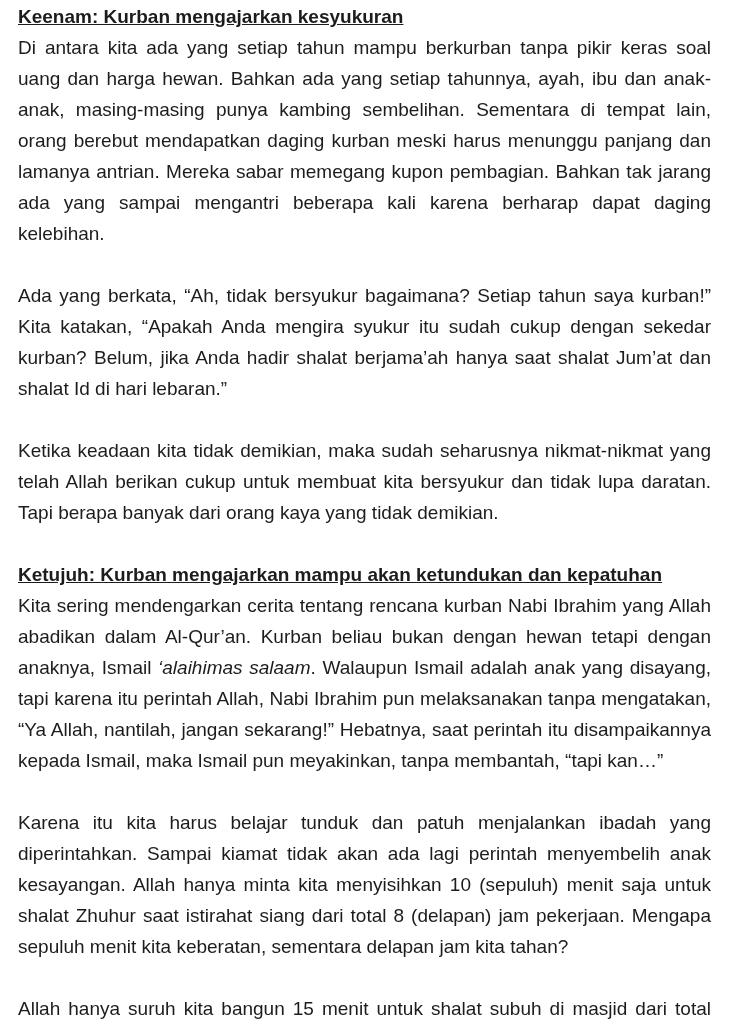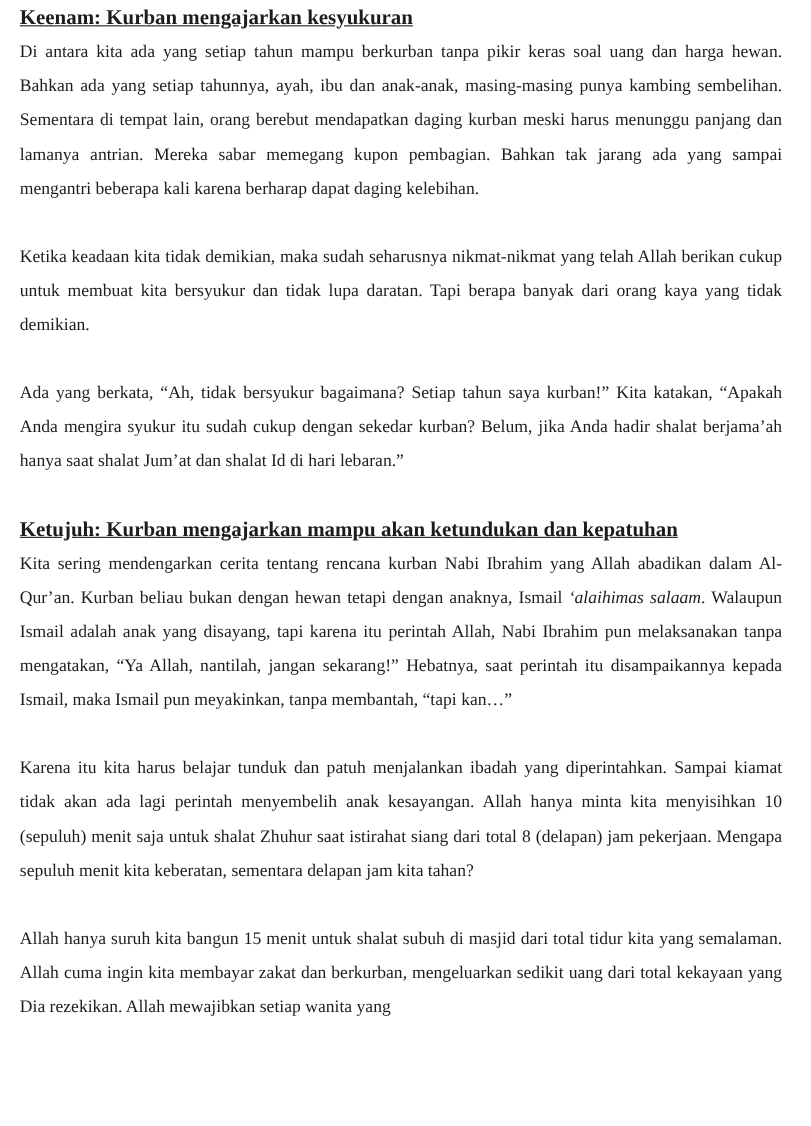--- a/index.html
+++ b/index.html
@@ -7,48 +7,48 @@
     padding: 0;
     background: #ffffff;
   }
   .page {
     width: 729px;
     height: 1024px;
     box-sizing: border-box;
     background: #ffffff;
     padding: 1px 18px 0 18px;
     overflow: hidden;
-    font-family: Liberation Serif, serif;
+    font-family: Liberation Sans, sans-serif;
     color: #1c1c1c;
   }
   .doc-heading {
     font-size: 19px;
     line-height: 31px;
     font-weight: bold;
     text-decoration: underline;
     margin: 0;
     text-align: left;
   }
   .doc-para {
-    font-size: 16px;
+    font-size: 19px;
     line-height: 31px;
     margin: 0 0 31px 0;
     text-align: justify;
   }
   .italic {
     font-style: italic;
   }
 </style>
 </head>
 <body>
 
 <div class="page">
   <div id="doc-content">
       <h2 class="doc-heading"><span>Keenam: Kurban mengajarkan kesyukuran</span></h2>
       <p class="doc-para"><span>Di antara kita ada yang setiap tahun mampu berkurban tanpa pikir keras soal uang dan harga hewan. Bahkan ada yang setiap tahunnya, ayah, ibu dan anak-anak, masing-masing punya kambing sembelihan. Sementara di tempat lain, orang berebut mendapatkan daging kurban meski harus menunggu panjang dan lamanya antrian. Mereka sabar memegang kupon pembagian. Bahkan tak jarang ada yang sampai mengantri beberapa kali karena berharap dapat daging kelebihan.</span></p>
+      <p class="doc-para"><span>Ada yang berkata, “Ah, tidak bersyukur bagaimana? Setiap tahun saya kurban!” Kita katakan, “Apakah Anda mengira syukur itu sudah cukup dengan sekedar kurban? Belum, jika Anda hadir shalat berjama’ah hanya saat shalat Jum’at dan shalat Id di hari lebaran.”</span></p>
       <p class="doc-para"><span>Ketika keadaan kita tidak demikian, maka sudah seharusnya nikmat-nikmat yang telah Allah berikan cukup untuk membuat kita bersyukur dan tidak lupa daratan. Tapi berapa banyak dari orang kaya yang tidak demikian.</span></p>
-      <p class="doc-para"><span>Ada yang berkata, “Ah, tidak bersyukur bagaimana? Setiap tahun saya kurban!” Kita katakan, “Apakah Anda mengira syukur itu sudah cukup dengan sekedar kurban? Belum, jika Anda hadir shalat berjama’ah hanya saat shalat Jum’at dan shalat Id di hari lebaran.”</span></p>
       <h2 class="doc-heading"><span>Ketujuh: Kurban mengajarkan mampu akan ketundukan dan kepatuhan</span></h2>
       <p class="doc-para"><span>Kita sering mendengarkan cerita tentang rencana kurban Nabi Ibrahim yang Allah abadikan dalam Al-Qur’an. Kurban beliau bukan dengan hewan tetapi dengan anaknya, Ismail </span><span class="italic">‘alaihimas salaam</span><span>. Walaupun Ismail adalah anak yang disayang, tapi karena itu perintah Allah, Nabi Ibrahim pun melaksanakan tanpa mengatakan, “Ya Allah, nantilah, jangan sekarang!” Hebatnya, saat perintah itu disampaikannya kepada Ismail, maka Ismail pun meyakinkan, tanpa membantah, “tapi kan…”</span></p>
       <p class="doc-para"><span>Karena itu kita harus belajar tunduk dan patuh menjalankan ibadah yang diperintahkan. Sampai kiamat tidak akan ada lagi perintah menyembelih anak kesayangan. Allah hanya minta kita menyisihkan 10 (sepuluh) menit saja untuk shalat Zhuhur saat istirahat siang dari total 8 (delapan) jam pekerjaan. Mengapa sepuluh menit kita keberatan, sementara delapan jam kita tahan?</span></p>
       <p class="doc-para"><span>Allah hanya suruh kita bangun 15 menit untuk shalat subuh di masjid dari total tidur kita yang semalaman. Allah cuma ingin kita membayar zakat dan berkurban, mengeluarkan sedikit uang dari total kekayaan yang Dia rezekikan. Allah mewajibkan setiap wanita yang</span></p>
     </div>
 </div>
 
 </body></html>

